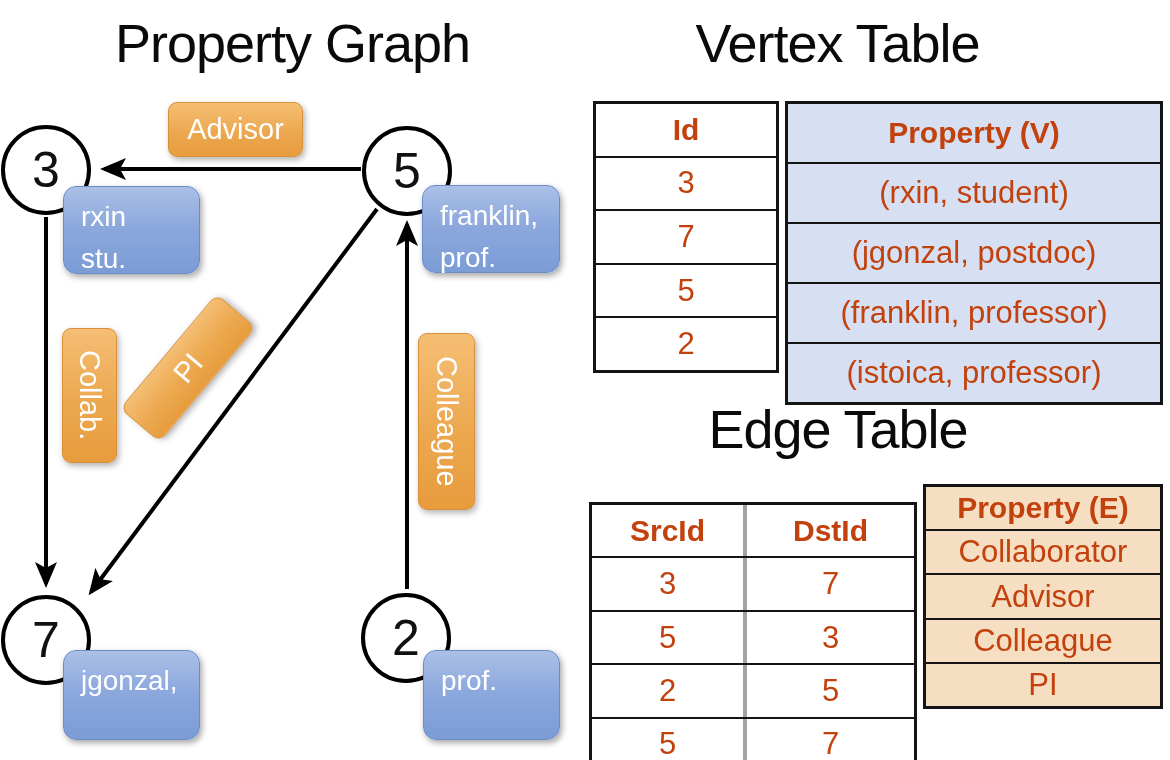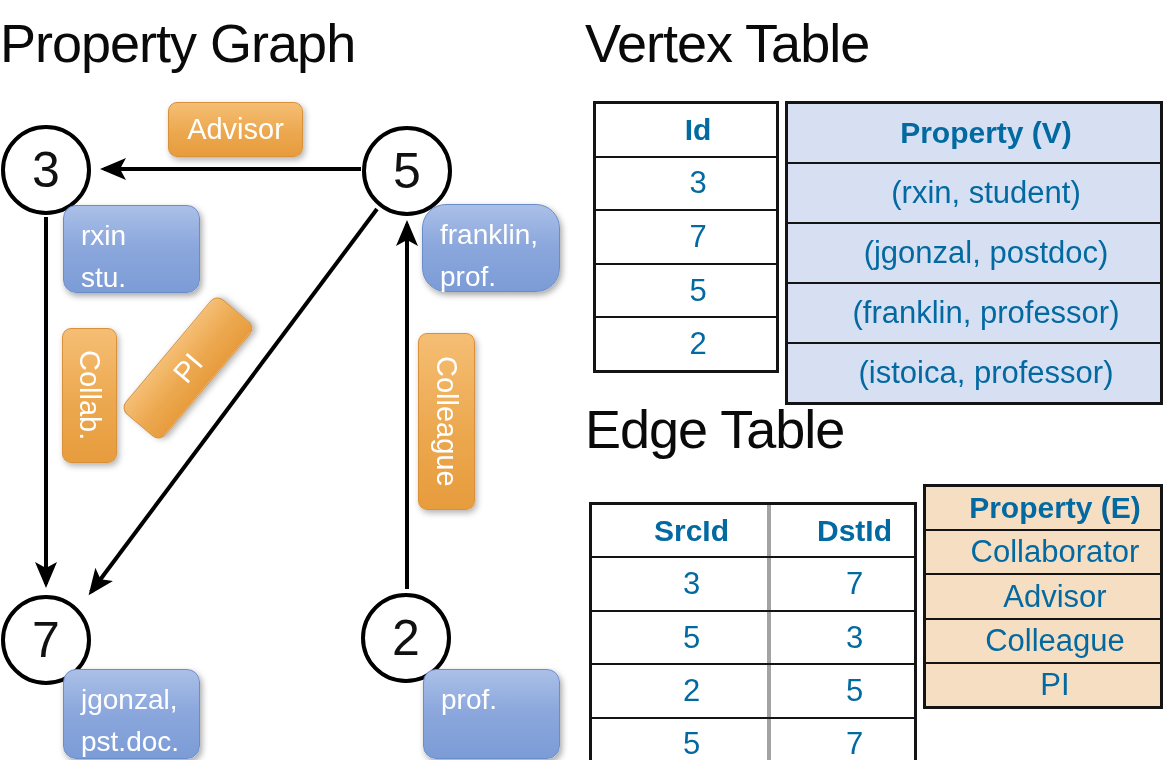--- a/index.html
+++ b/index.html
@@ -1,52 +1,52 @@
 <!DOCTYPE html>
 <html><head>
 <meta charset="utf-8">
 <style>
   html,body{margin:0;padding:0;background:#fff;}
   #stage{position:relative;width:1170px;height:760px;overflow:hidden;
          font-family:"Liberation Sans",sans-serif;background:#fff;}
 
   .title{position:absolute;color:#0a0a0a;font-size:54px;font-weight:400;
-         letter-spacing:-1px;text-align:left;white-space:nowrap;}
+         letter-spacing:-1px;text-align:center;white-space:nowrap;}
 
   
   #edges{position:absolute;left:0;top:0;z-index:1;}
 
   
   .node{position:absolute;width:90px;height:90px;box-sizing:border-box;
         background:#fff;border:4px solid #000;border-radius:50%;
         display:flex;align-items:center;justify-content:center;
         font-size:50px;color:#111;z-index:2;}
 
   
   .nlabel{position:absolute;box-sizing:border-box;z-index:3;
           background:linear-gradient(180deg,#ABC0E7 0%,#8CA8DD 45%,#7C9CD6 100%);
           border:1px solid #6A8CC8;border-radius:13px;color:#fff;
           padding:9px 6px 0 17px;font-size:28px;line-height:1.5;
-          box-shadow:2px 3px 6px rgba(0,0,0,.35);margin-top:19px;}
+          box-shadow:2px 3px 6px rgba(0,0,0,.35);}
 
   
   .elabel{position:absolute;box-sizing:border-box;z-index:3;
           background:linear-gradient(180deg,#F5BE74 0%,#ECA84F 55%,#E79C3D 100%);
           border:1px solid #D8913A;border-radius:9px;color:#fff;
           display:flex;align-items:center;justify-content:center;
           font-size:29px;box-shadow:2px 3px 6px rgba(0,0,0,.3);}
   .elabel.vert{writing-mode:vertical-rl;}
 
   
   .subtable{position:absolute;box-sizing:border-box;border:3px solid #141414;
             display:flex;flex-direction:column;background:#fff;}
   .trow{flex:1;display:flex;border-top:2px solid #141414;}
   .trow:first-child{border-top:none;}
   .tcell{flex:1;display:flex;align-items:center;justify-content:center;
-         font-size:31px;color:#0369a1;white-space:nowrap;padding-left:24px;}
+         font-size:31px;color:#c2410c;white-space:nowrap;}
   .trow.head .tcell{font-weight:bold;font-size:30px;}
   .cell-divider{border-left:4px solid #a3a3a3;}
   .bg-vertex{background:#D6E0F2;}
   .bg-edge{background:#F6DEC2;}
 </style>
 </head>
 <body>
 
 <div id="stage">
 
@@ -66,27 +66,26 @@
 
   <div class="node" style="left:1px;top:125px;">3</div>
   <div class="node" style="left:362px;top:126px;">5</div>
   <div class="node" style="left:1px;top:595px;">7</div>
   <div class="node" style="left:361px;top:593px;">2</div>
 
   <div class="nlabel" style="left:63px;top:186px;width:137px;height:88px;">
     <div>rxin</div>
     <div>stu.</div>
   </div>
-  <div class="nlabel" style="left:422px;top:185px;width:138px;height:88px;border-radius:24px;">
+  <div class="nlabel" style="left:422px;top:185px;width:138px;height:88px;">
     <div>franklin,</div>
     <div>prof.</div>
   </div>
   <div class="nlabel" style="left:63px;top:650px;width:137px;height:90px;">
     <div>jgonzal,</div>
-    <div>pst.doc.</div>
   </div>
   <div class="nlabel" style="left:423px;top:650px;width:137px;height:90px;">
     <div>prof.</div>
   </div>
 
   <div class="elabel" style="left:168px;top:102px;width:135px;height:55px;">Advisor</div>
   <div class="elabel vert" style="left:62px;top:328px;width:55px;height:135px;">Collab.</div>
   <div class="elabel" style="left:113px;top:342px;width:150px;height:52px;transform:rotate(-50deg);">PI</div>
   <div class="elabel vert" style="left:418px;top:333px;width:57px;height:177px;">Colleague</div>
 

